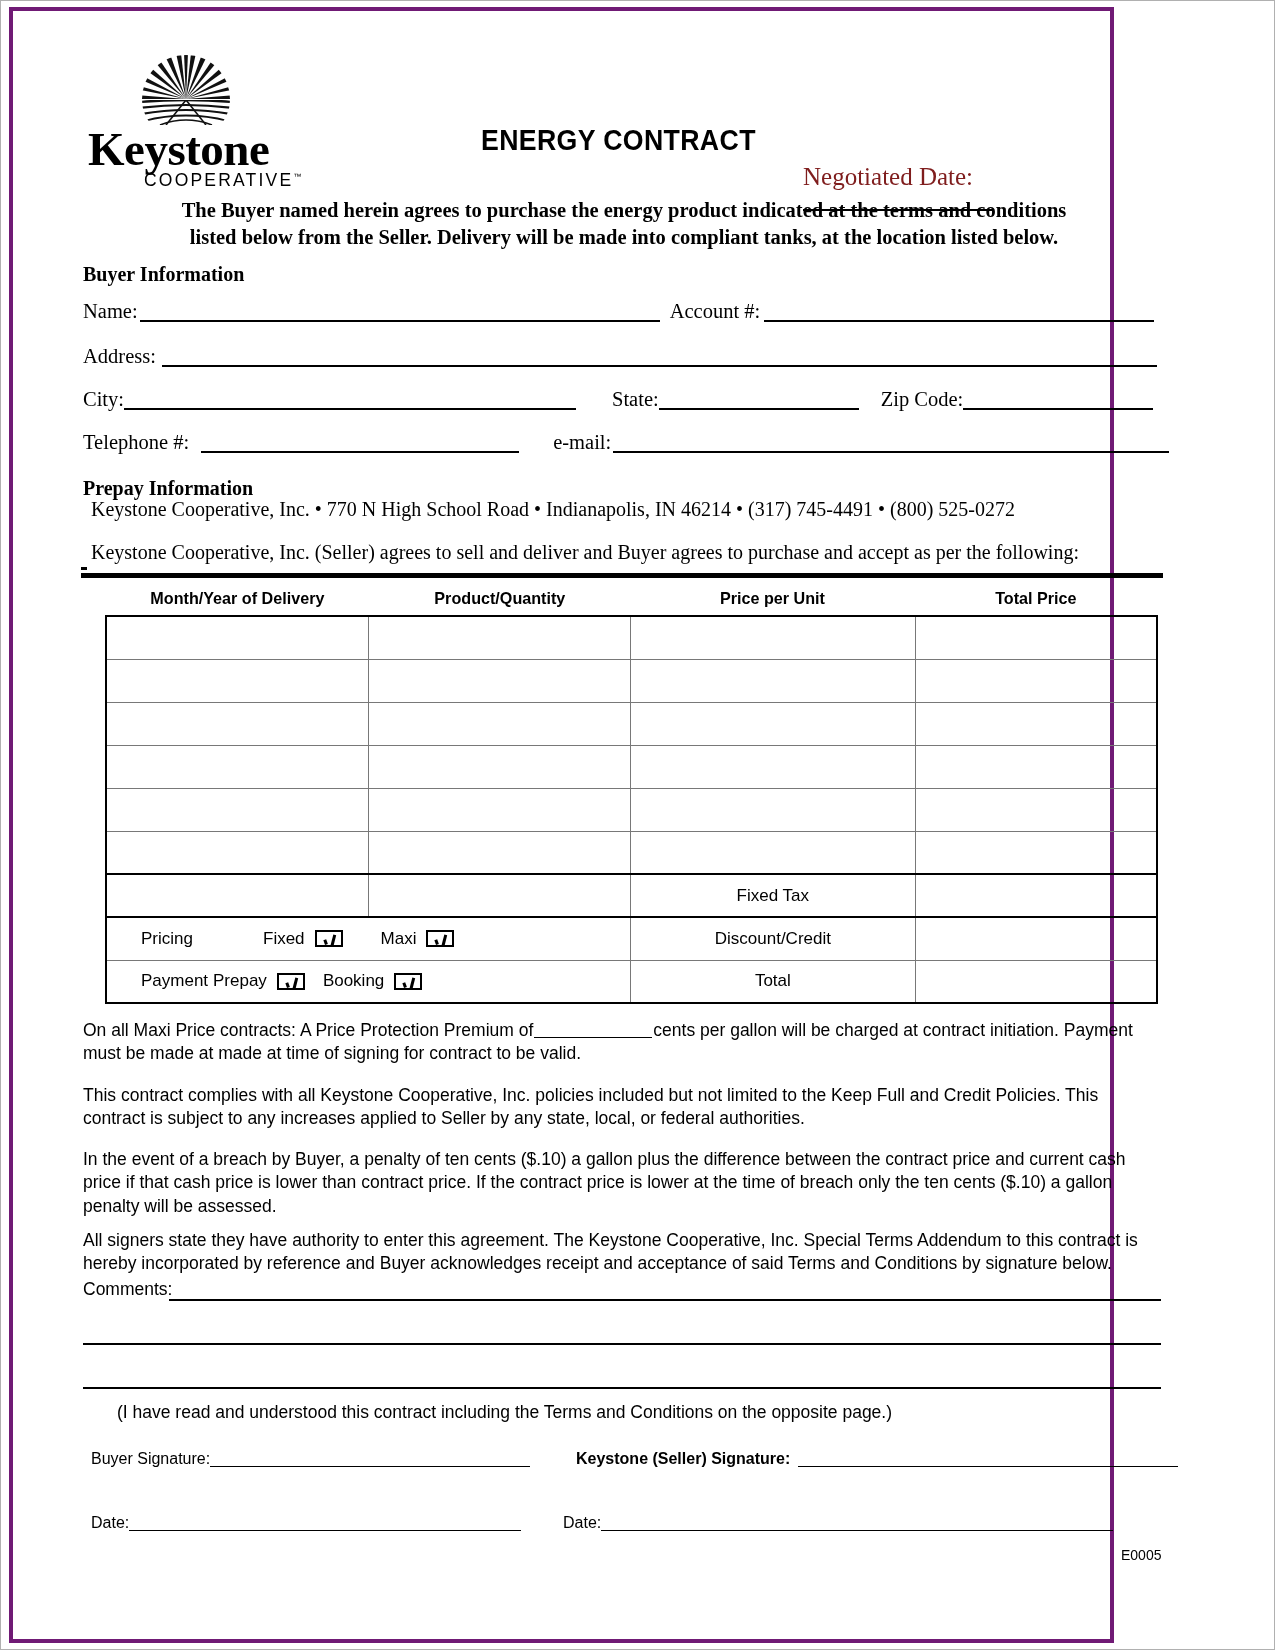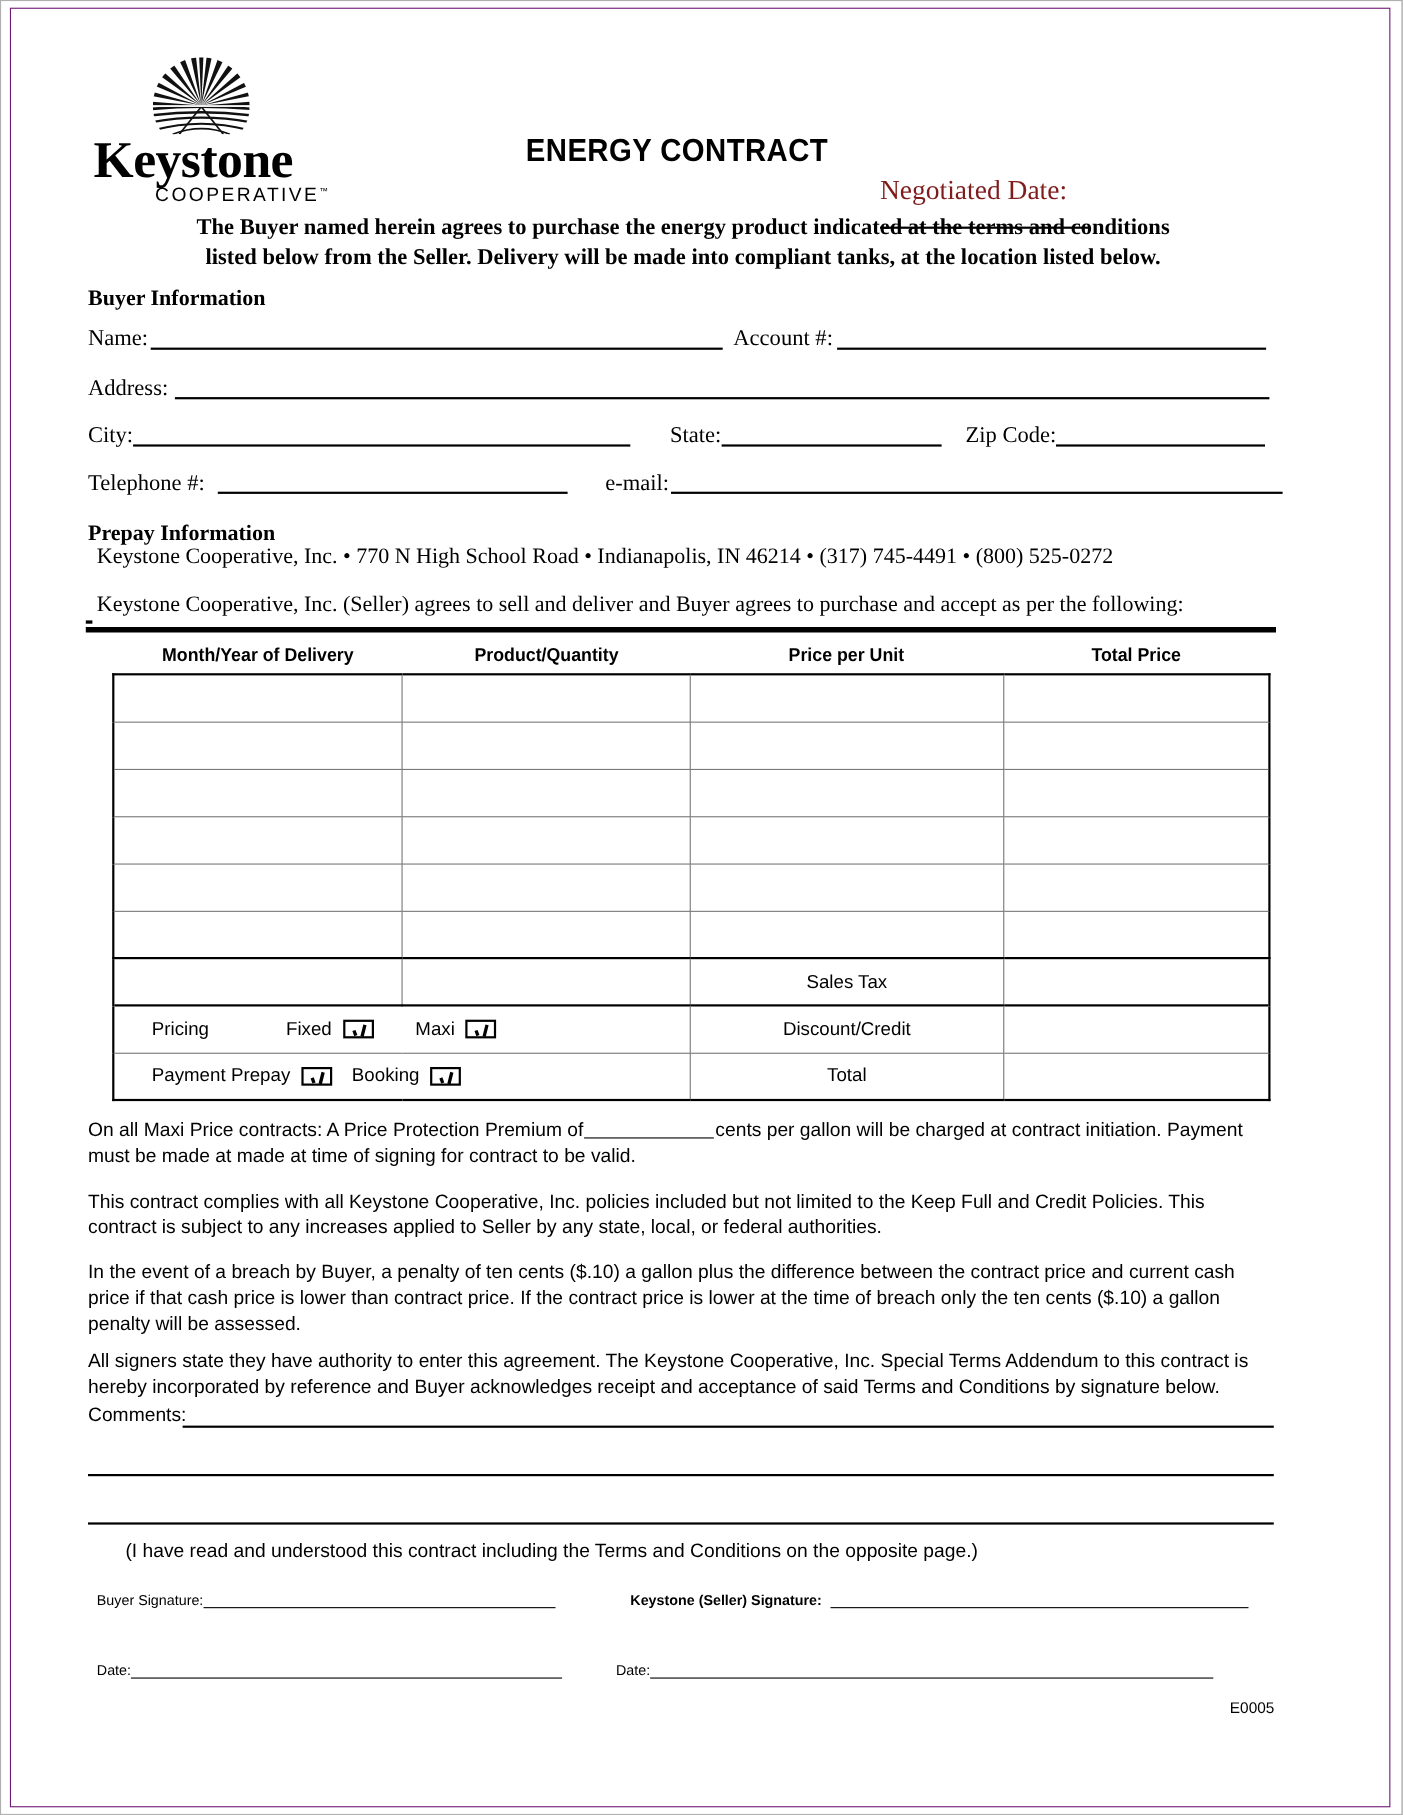--- a/index.html
+++ b/index.html
@@ -13,22 +13,22 @@
     height: 1650px;
     background: #ffffff;
     margin: 0 auto;
     overflow: hidden;
     border: 1px solid #b0b0b0;
   }
   
   #sheet {
     position: absolute;
     left: 8px; top: 6px;
-    width: 1255px; height: 1636px;
-    border: 1px solid #701a75;
+    width: 1105px; height: 1636px;
+    border: 4px solid #701a75;
     background: #fff;
   }
 
   .abs { position: absolute; }
 
   
   #logo-block { left: 75px; top: 42px; width: 230px; height: 130px; }
   #logo-mark { width: 120px; height: 72px; margin-left: 38px; }
   #logo-word {
     font-family: "Liberation Serif", serif;
@@ -222,21 +222,21 @@
   
   #ack {
     left: 80px; top: 1390px;
     font-family: "Liberation Sans Narrow", "Liberation Sans", sans-serif;
     font-size: 17.5px;
     color: #000;
     margin-left: 24px;
   }
   .sigrow {
     font-family: "Liberation Sans Narrow", "Liberation Sans", sans-serif;
-    font-size: 13px;
+    font-size: 16px;
     color: #000;
     white-space: nowrap;
   }
   #sig-buyer   { left: 78px;  top: 1439px; }
   #sig-seller  { left: 563px; top: 1439px; }
   #date-buyer  { left: 78px;  top: 1503px; }
   #date-seller { left: 550px; top: 1503px; }
   .uline { display:inline-block; border-bottom: 1.5px solid #000; height: 14px; vertical-align: -3px; }
   .bold { font-weight: bold; }
 
@@ -390,21 +390,21 @@
         <tr class="emptyrow heavy-bot">
           <td class="lcell"></td>
           <td></td>
           <td></td>
           <td class="rcell"></td>
         </tr>
 
         <tr>
           <td class="lcell"></td>
           <td></td>
-          <td>Sales Tax</td>
+          <td>Fixed Tax</td>
           <td class="rcell"></td>
         </tr>
 
         <tr class="heavy-top">
           <td class="lcell optcell" colspan="2" style="border-right:1px solid #787878;margin-top:14px;">
             <span class="sp-pricing">Pricing</span><span class="opt-inline">
                   <span class="opt-lbl">Fixed</span>
                   <span class="chk"></span>
                 </span><span class="opt-inline">
                   <span class="opt-lbl">Maxi</span>

